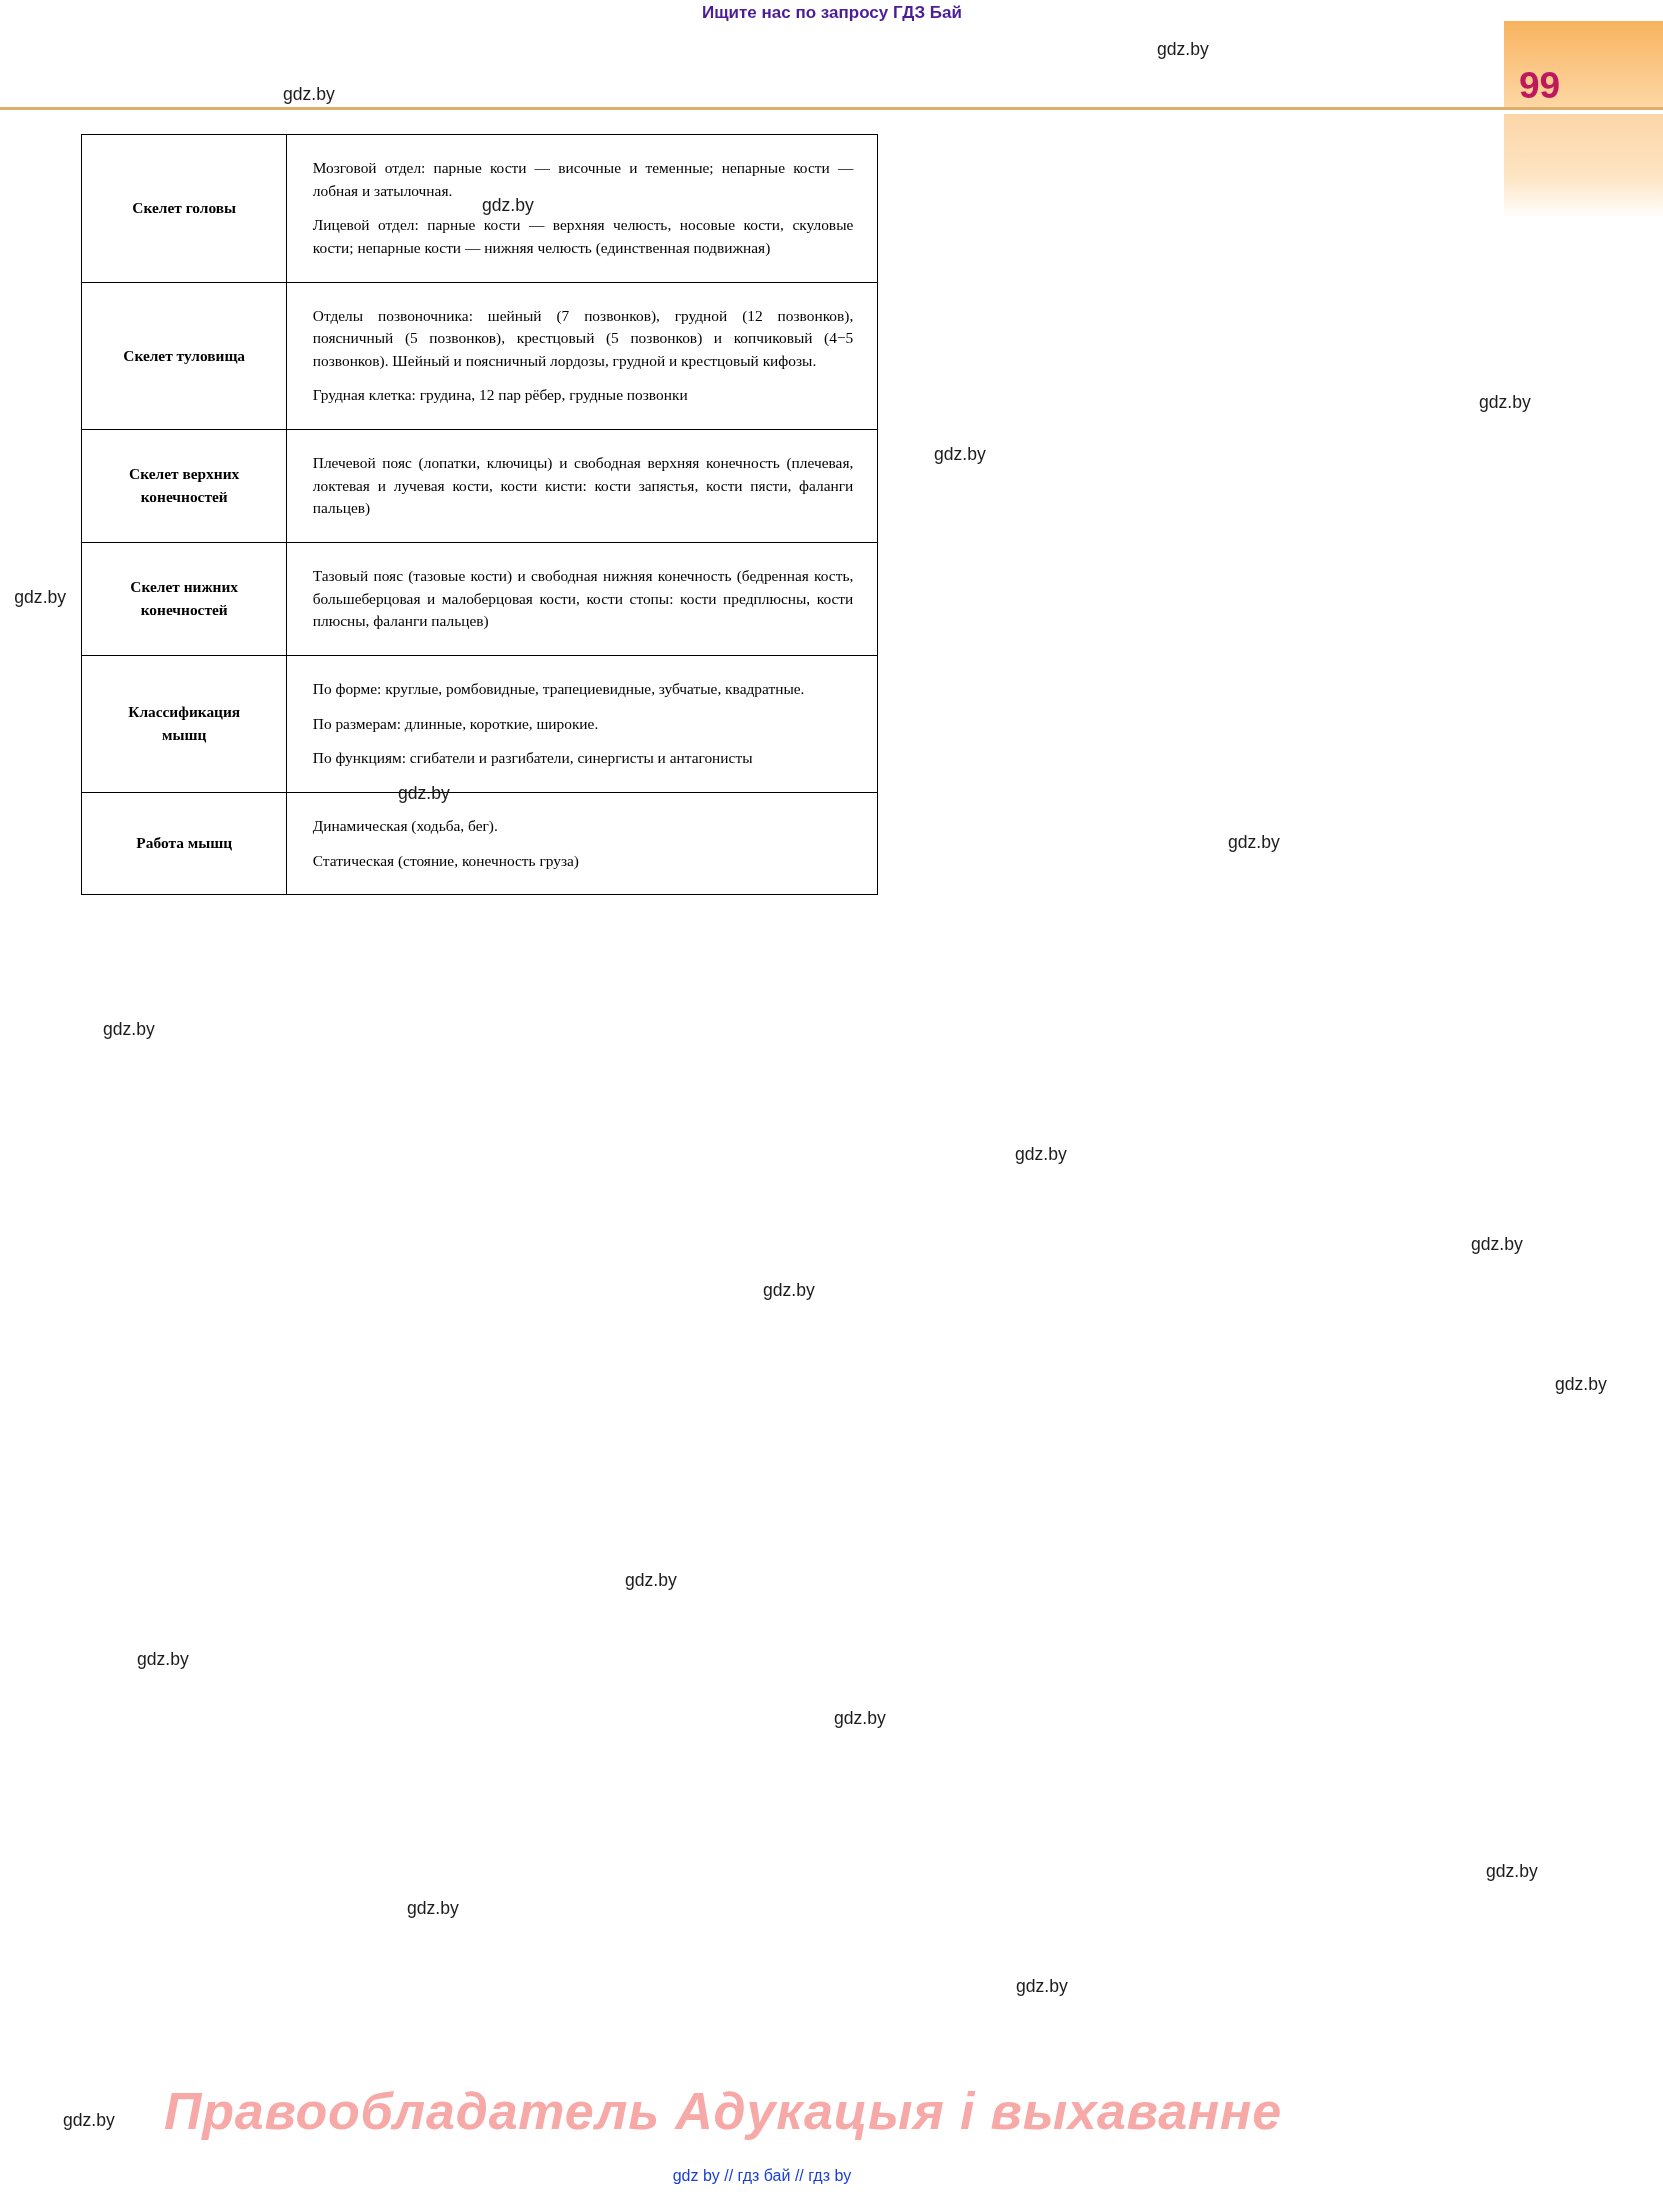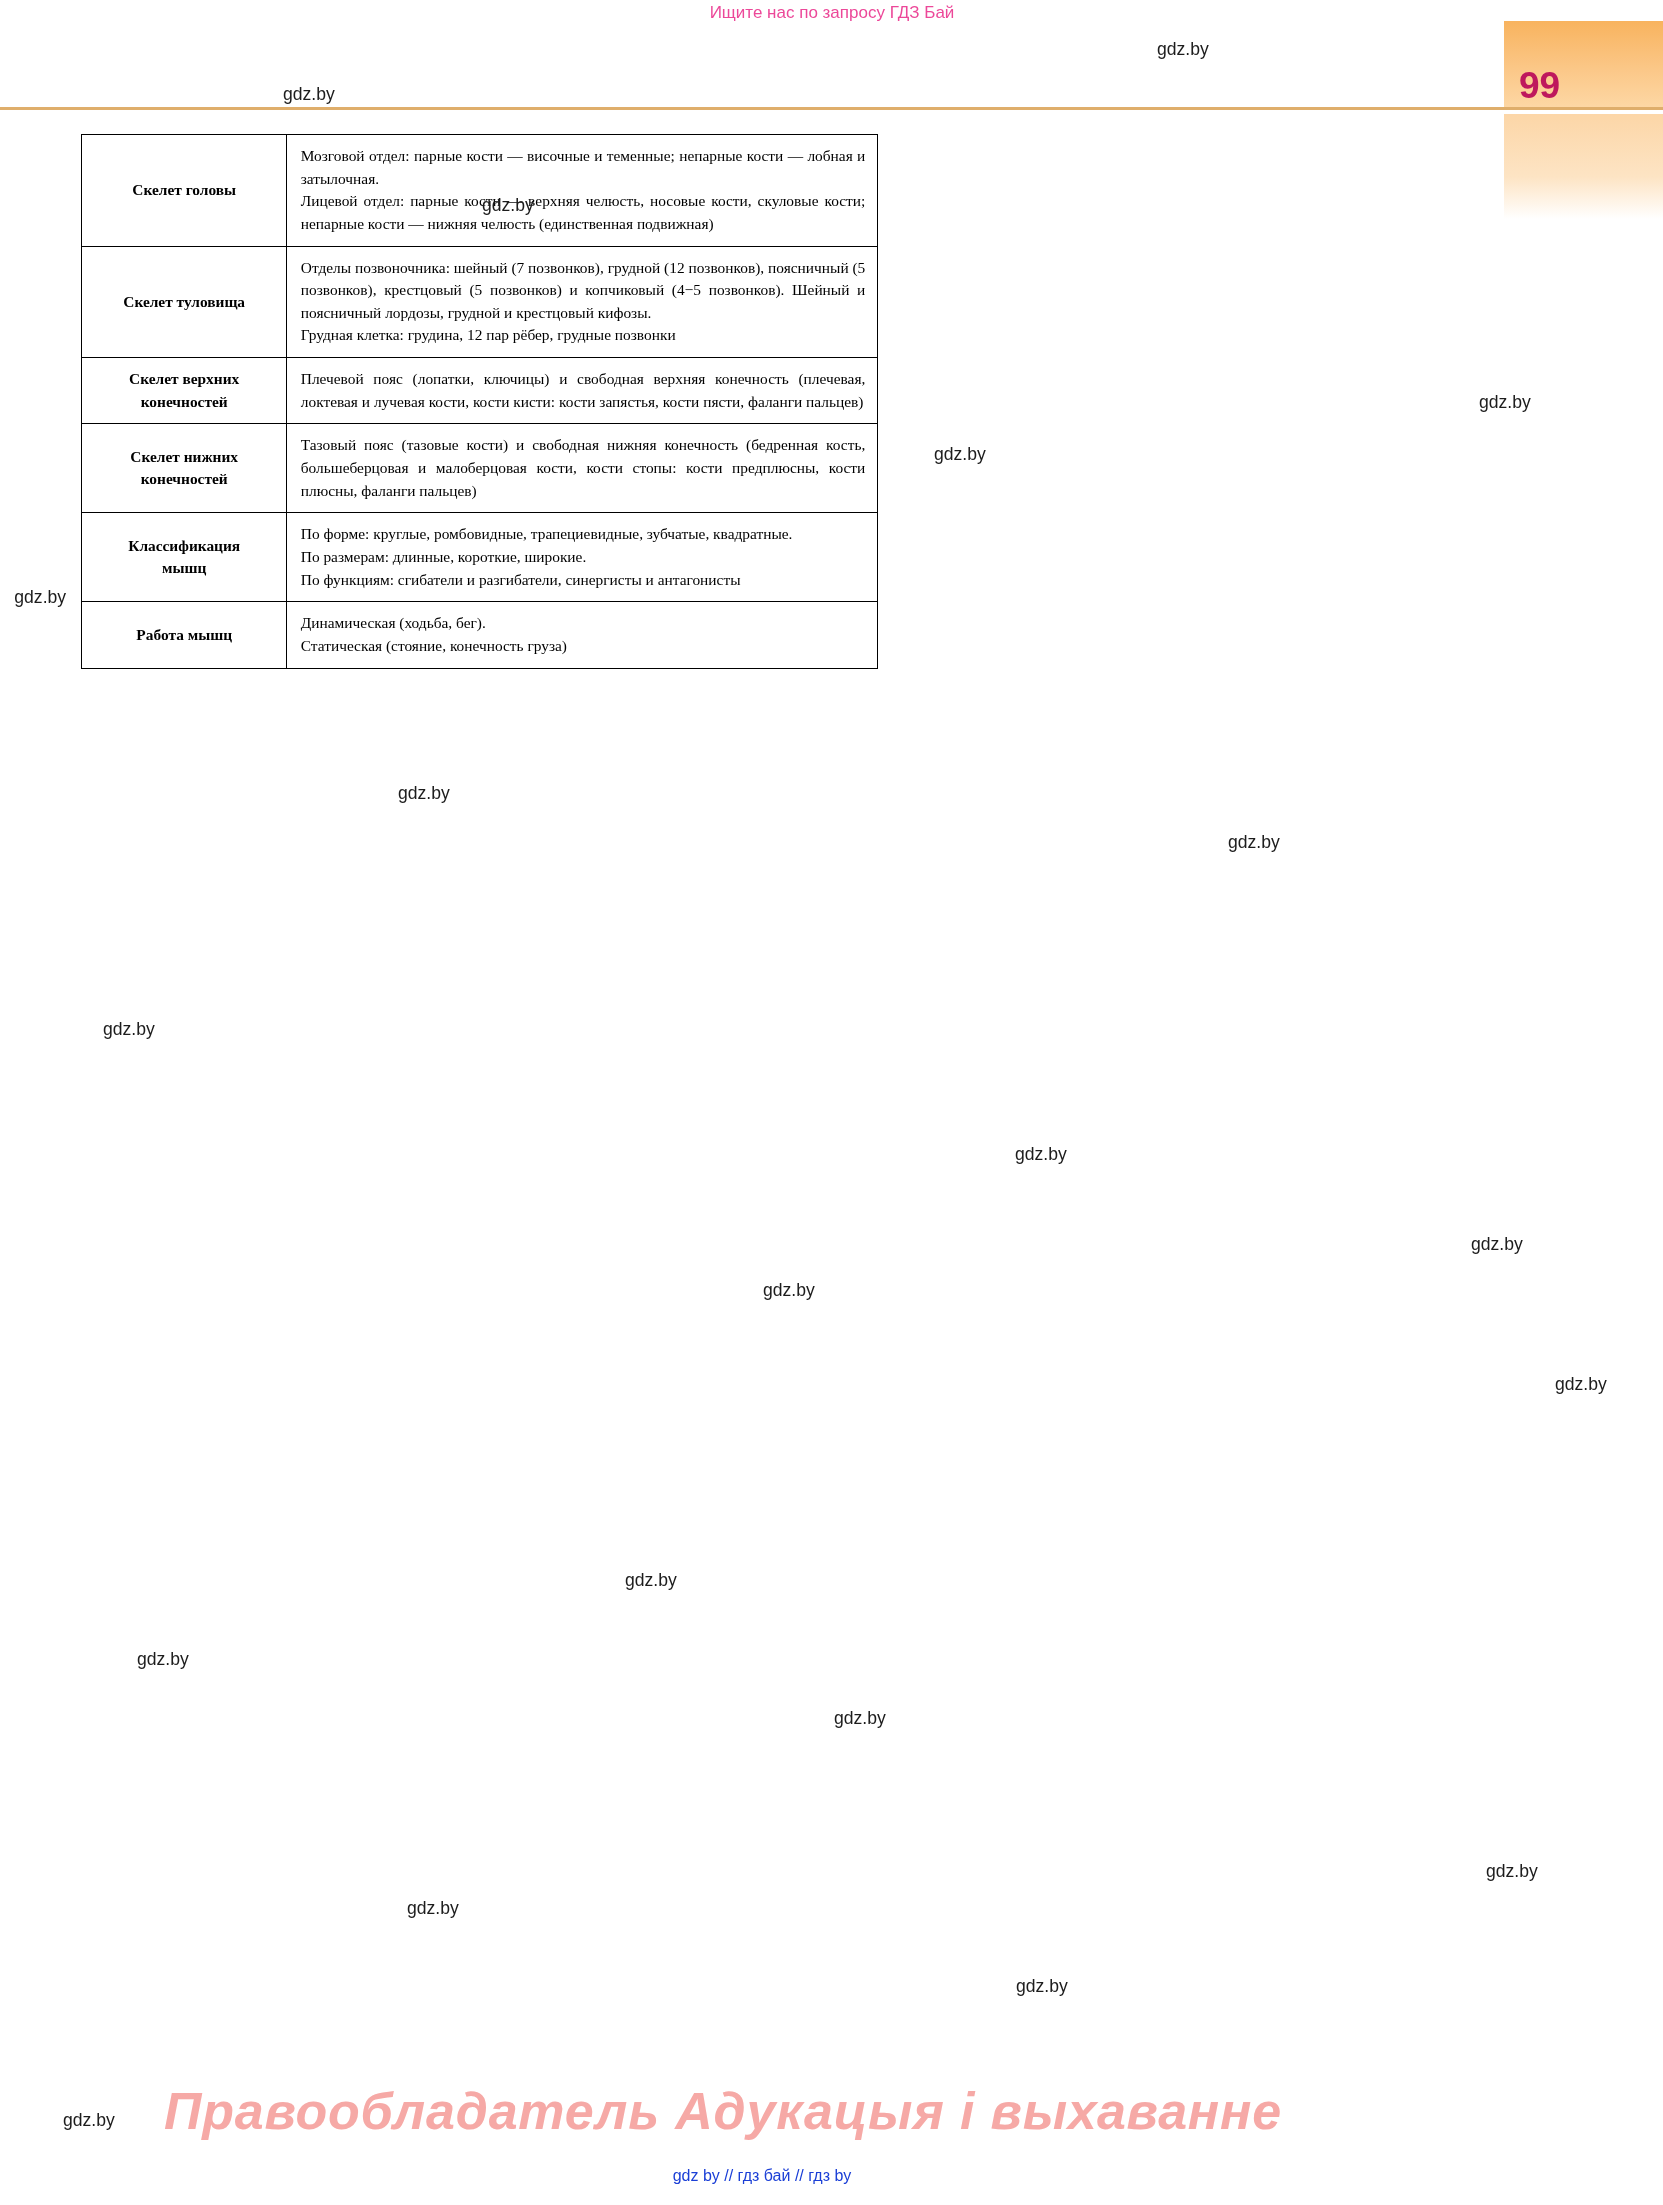--- a/index.html
+++ b/index.html
@@ -17,22 +17,22 @@
 
   
   .top-banner {
     position: absolute;
     top: 3.4px;
     left: 0;
     width: 1664px;
     text-align: center;
     font-family: "Liberation Sans", sans-serif;
     font-size: 17px;
-    font-weight: normal;
-    color: #ec4899;
+    font-weight: bold;
+    color: #4c1d95;
     letter-spacing: 0px;
   }
 
   
   .page-badge {
     position: absolute;
     left: 1504px;
     top: 21px;
     width: 159px;
     height: 86px;
@@ -93,21 +93,21 @@
     padding: 5px 6.7px;
     margin-top: 48px;
   }
   table.sheet td.col-body {
     padding: 10px 11.7px 10px 13.4px;
     text-align: justify;
     text-align-last: left;
     hyphens: none;
   }
   .col-body p {
-    margin: 0;
+    margin: 12px;
   }
   .head-l1, .head-l2 { display: block; }
 
   
   .wm {
     position: absolute;
     font-family: "Liberation Sans", sans-serif;
     font-size: 17.6px;
     color: #1c1c1c;
     white-space: nowrap;

